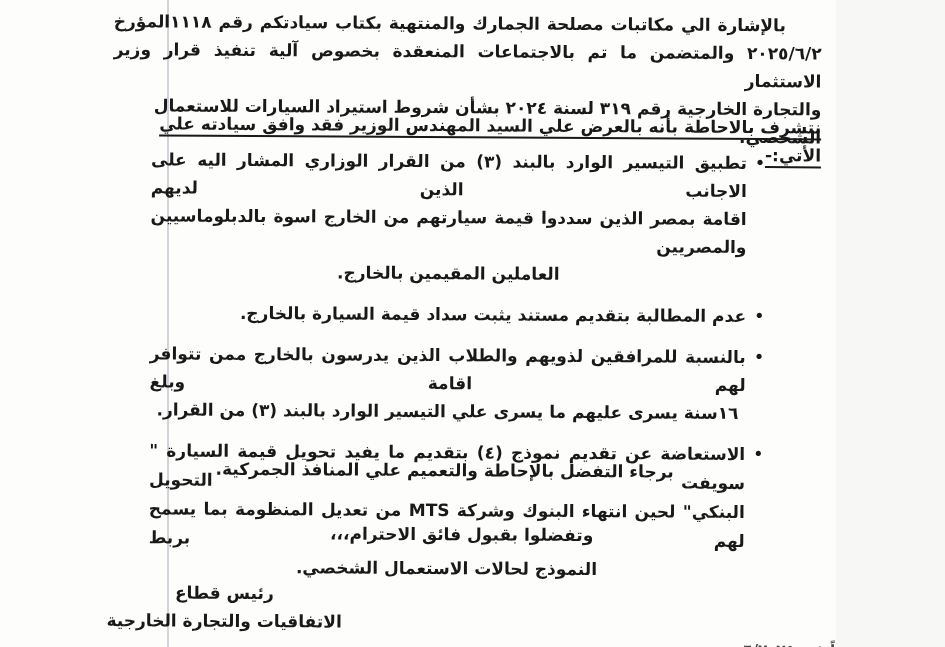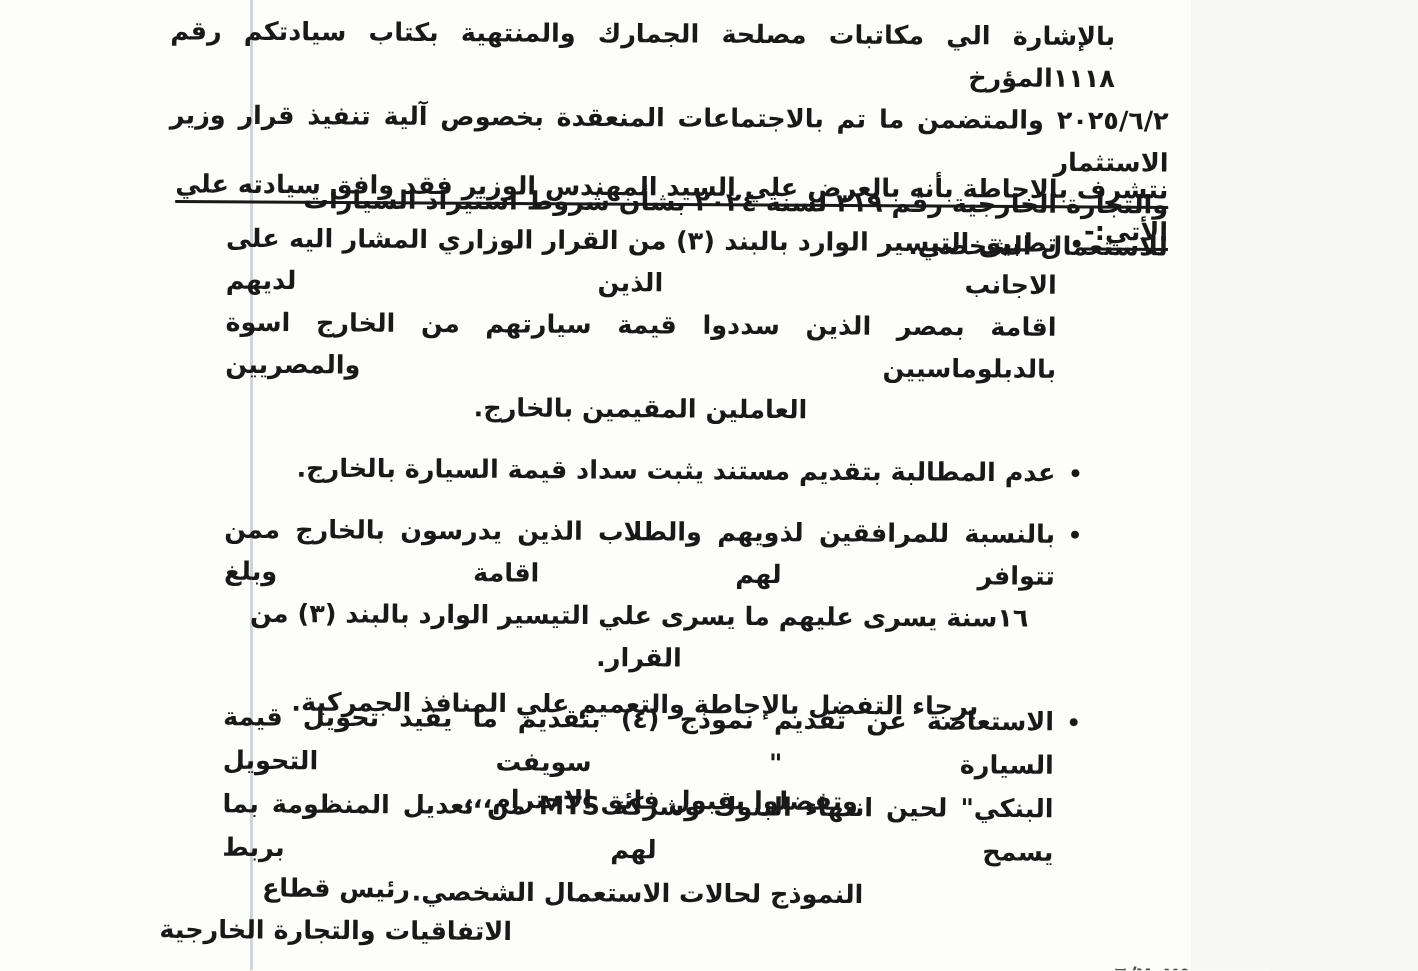--- a/index.html
+++ b/index.html
@@ -5,20 +5,21 @@
   html,body{margin:0;padding:0;}
   body{
     width:945px;height:647px;overflow:hidden;
     background:#f7f7f6;
     font-family:"DejaVu Sans",sans-serif;
   }
   #page{
     position:relative;width:794px;height:647px;overflow:hidden;
     background:#fdfdfc;color:#191919;
     direction:rtl;
+    padding-left:42px;
   }
   #tilt{
     position:absolute;inset:0;
     transform:rotate(0.35deg);transform-origin:50% 50%;
   }
   .txt{
     font-weight:bold;
     font-size:17px;
     line-height:28px;
     color:#191919;

